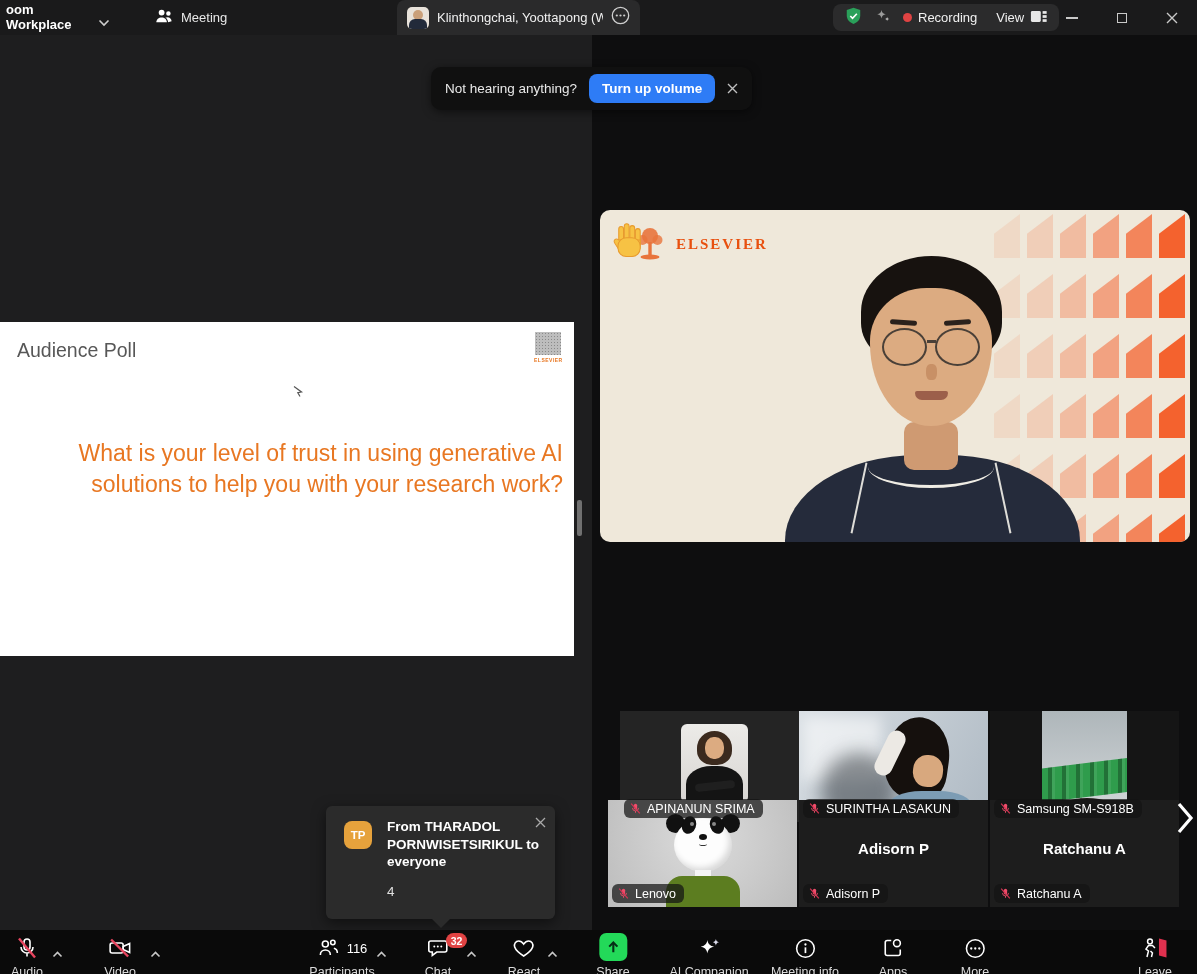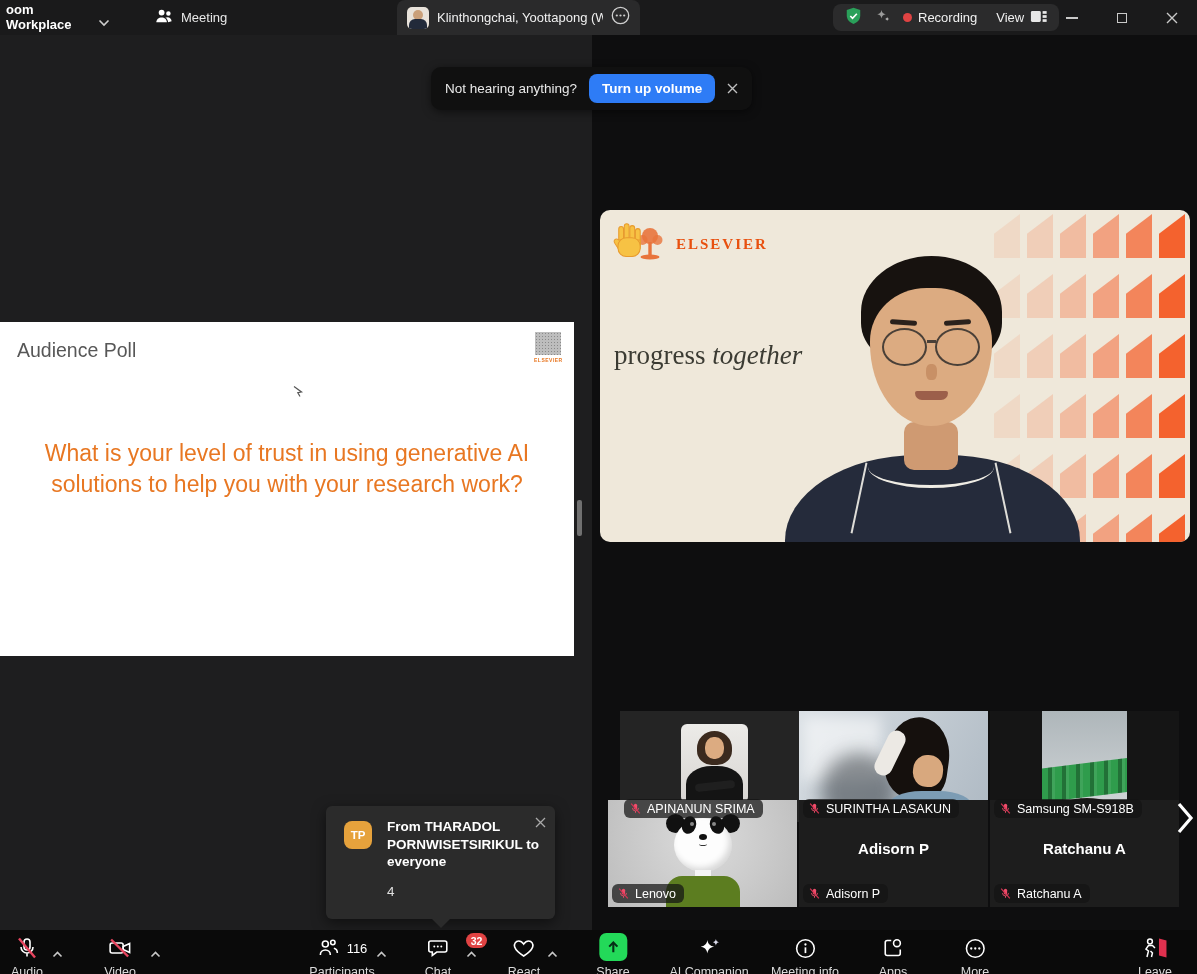--- a/index.html
+++ b/index.html
@@ -35,21 +35,21 @@
   .banner .bbtn { background:#2e7cf6; color:#fff; font-weight:bold; font-size:13.5px; border:none; border-radius:8px; padding:7px 13px; cursor:pointer; font-family:inherit; }
 
   
   .slide { position:absolute; left:0; top:322px; width:574px; height:334px; background:#ffffff; z-index:5; }
   .slide-title { position:absolute; left:17px; top:17px; font-size:19.5px; color:#575757; }
   .slide-logo { position:absolute; right:12px; top:10px; width:28px; text-align:center; }
   .slide-logo .mark { width:26px; height:23px; margin:0 auto; background:radial-gradient(#8a8a8a 1px, #bdbdbd 1px); background-size:3px 3px; }
   .slide-logo .cap { font-size:5px; font-weight:bold; letter-spacing:.5px; color:#e87722; margin-top:2px; }
   .slide-cursor { position:absolute; left:292px; top:62px; }
   .question { position:absolute; left:0; top:116px; width:100%; text-align:center; color:#e87722; font-size:23px; line-height:30.5px; }
-  .question span { display:inline-block; max-width:552px; }
+  .question span { display:inline-block; max-width:552px;text-align:right; }
 
   
   .mainvid { position:absolute; left:600px; top:210px; width:590px; height:332px; border-radius:10px; background:#efe8da; overflow:hidden; z-index:5; }
   .brandrow { position:absolute; left:12px; top:12px; width:220px; height:48px; }
   .tree { position:absolute; left:22px; top:4px; }
   .hand { position:absolute; left:0; top:0; }
   .els-word { position:absolute; left:64px; top:14px; font-family:"Liberation Serif", serif; font-weight:bold; font-size:15px; letter-spacing:2px; color:#e8500f; }
   .tagline { position:absolute; left:14px; top:128px; font-family:"Liberation Serif", serif; font-size:27px; line-height:34px; color:#3b3b33; }
   .pattern { position:absolute; right:-4px; top:4px; width:200px; height:330px; }
   .pat-cell { position:absolute; width:26px; height:44px; background:#f4561f; clip-path:polygon(0 100%, 0 45%, 100% 0, 100% 100%); }
@@ -121,21 +121,21 @@
   .cp-msg { position:absolute; left:61px; top:78px; color:#e0e0e0; font-size:13.5px; }
   .cp-close { position:absolute; right:9px; top:8px; cursor:pointer; }
 
   
   .toolbar { position:absolute; left:0; top:930px; width:1197px; height:44px; background:#0a0a0a; z-index:45; }
   .tb { position:absolute; top:6px; transform:translateX(-50%); display:flex; flex-direction:column; align-items:center; gap:5px; color:#dcdcdc; cursor:pointer; }
   .tb .icrow { display:flex; align-items:center; gap:6px; height:24px; }
   .tb .lbl { font-size:12.5px; white-space:nowrap; }
   .tb .cnt { font-size:13px; color:#fff; }
   .caret { position:absolute; top:14px; cursor:pointer; }
-  .chat-badge { position:absolute; left:466px; top:3px; min-width:21px; height:15px; border-radius:8px; background:#e04343; color:#fff; font-size:10.5px; font-weight:bold; display:flex; align-items:center; justify-content:center; padding:0 4px; }
+  .chat-badge { position:absolute; left:446px; top:3px; min-width:21px; height:15px; border-radius:8px; background:#e04343; color:#fff; font-size:10.5px; font-weight:bold; display:flex; align-items:center; justify-content:center; padding:0 4px; }
   .share-box { width:28px; height:28px; border-radius:7px; background:#23d959; display:flex; align-items:center; justify-content:center; margin-top:-2px; }
 </style>
 </head>
 <body>
 
 <div class="topbar">
   <div class="brand">
     <div>oom</div>
     <div>Workplace</div>
   </div>
@@ -298,21 +298,20 @@
             <rect x="11.9" y="2.4" width="3.2" height="13.6" rx="1.6"></rect>
             <rect x="15.6" y="4.4" width="3.2" height="11.6" rx="1.6"></rect>
             <path d="M4.5 12c-2.2-1.5-3.8.2-2.6 2.2l3.4 5.3c1.5 2.3 3.3 3.5 6.2 3.5 4.3 0 7.3-2.6 7.3-7V12z"></path>
             <rect x="4" y="10.5" width="14.8" height="12.5" rx="5.5"></rect>
           </g>
         </svg>
     </span>
     <span class="els-word">ELSEVIER</span>
   </div>
   <div class="tagline">
-    <div><span>progress </span><i>together</i></div>
   </div>
   <div class="speaker">
     <div class="sp-body"></div>
     <div class="sp-neck"></div>
     <div class="sp-collar"></div>
     <div class="sp-cord" style="left:88px; top:212px; transform:rotate(12deg);"></div>
     <div class="sp-cord" style="left:232px; top:212px; transform:rotate(-12deg);"></div>
     <div class="sp-head">
       <div class="sp-hair"></div>
       <div class="sp-face"></div>

